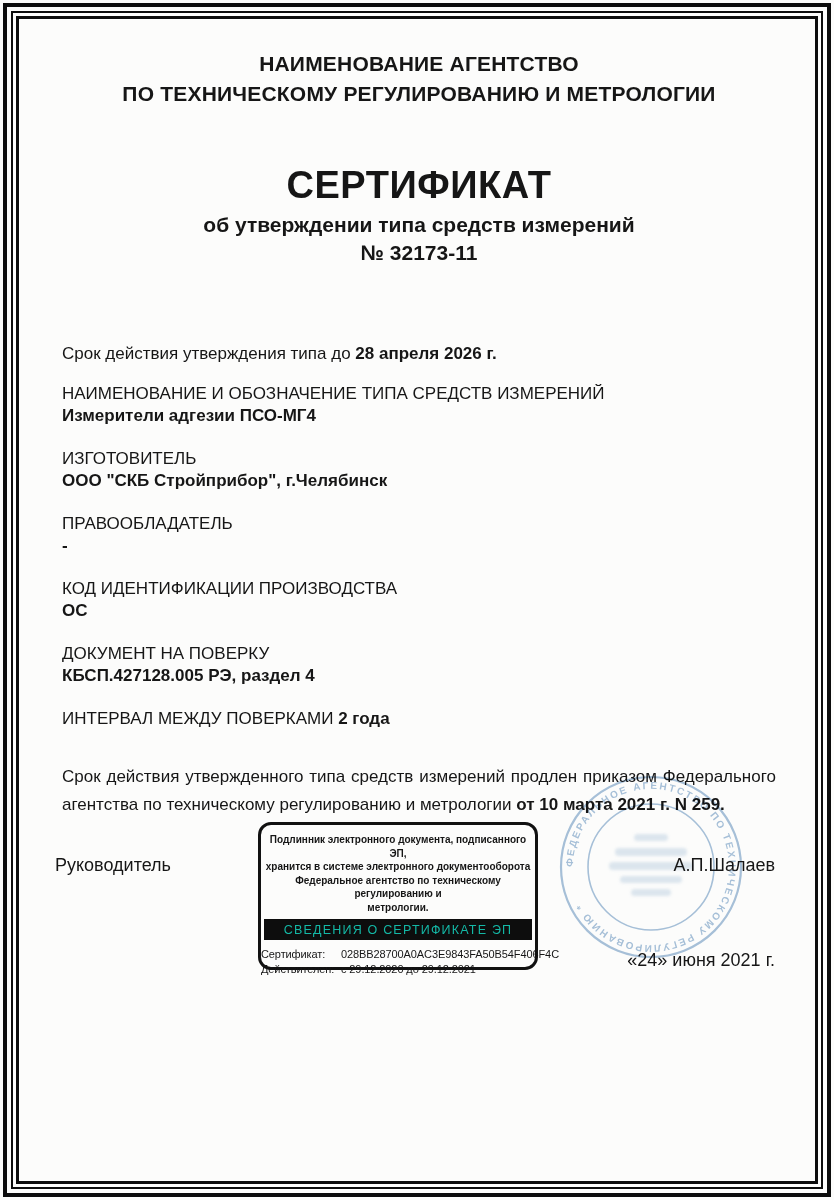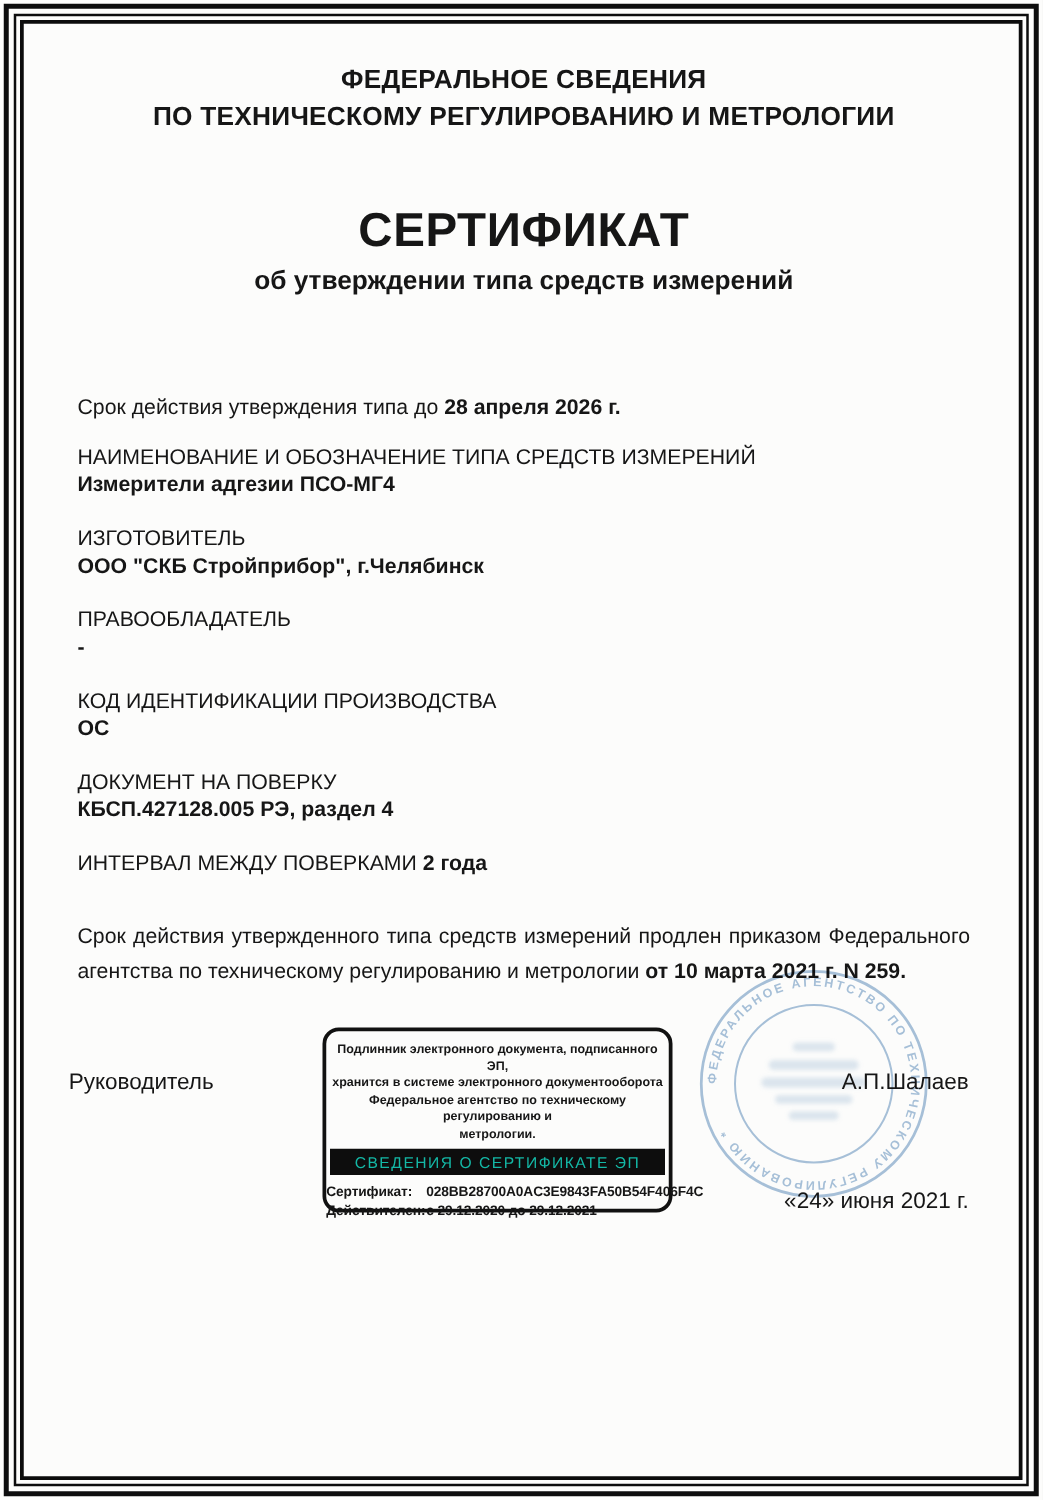--- a/index.html
+++ b/index.html
@@ -56,21 +56,21 @@
     border-radius: 13px;
     background: transparent;
   }
   .esign-intro { margin-top: 8px; text-align: center; font-size: 10px; font-weight: 700; line-height: 13.5px; }
   .esign-bar {
     margin: 5px 3px 0 3px; height: 21px;
     background: #0d0d0d; color: #14b8a6;
     font-size: 12.5px; letter-spacing: 1.2px;
     display: flex; align-items: center; justify-content: center;
   }
-  .esign-rows { margin-top: 7px; padding-left: 0; font-size: 11px; font-weight: 700; line-height: 15px; letter-spacing: -0.1px; white-space: nowrap; }
+  .esign-rows { margin-top: 7px; padding-left: 0; font-size: 11px; font-weight: 400; line-height: 15px; letter-spacing: -0.1px; white-space: nowrap; }
   .esign-row { display: flex; }
   .esign-row .lbl { min-width: 80px; }
 
   
   .stamp {
     position: absolute;
     left: 556px; top: 772px;
     width: 190px; height: 190px;
     opacity: .55;
     mix-blend-mode: multiply;
@@ -86,27 +86,28 @@
 <body>
 
 <div class="page">
   <div class="frame-outer"></div>
   <div class="frame-mid"></div>
   <div class="frame-inner"></div>
 
   <div class="content">
 
     <div class="header">
-      <div>ФЕДЕРАЛЬНОЕ СВЕДЕНИЯ</div>
+      <div>НАИМЕНОВАНИЕ АГЕНТСТВО</div>
       <div>ПО ТЕХНИЧЕСКОМУ РЕГУЛИРОВАНИЮ И МЕТРОЛОГИИ</div>
     </div>
 
     <div class="title-block">
       <div class="doc-title">СЕРТИФИКАТ</div>
       <div class="doc-subtitle">об утверждении типа средств измерений</div>
+      <div class="doc-number">№ 32173-11</div>
     </div>
 
     <div class="fields">
 
       <div class="field">
         <span class="label">Срок действия утверждения типа до </span><span class="value">28 апреля 2026 г.</span>
       </div>
 
       <div class="field">
         <div class="label">НАИМЕНОВАНИЕ И ОБОЗНАЧЕНИЕ ТИПА СРЕДСТВ ИЗМЕРЕНИЙ</div>

